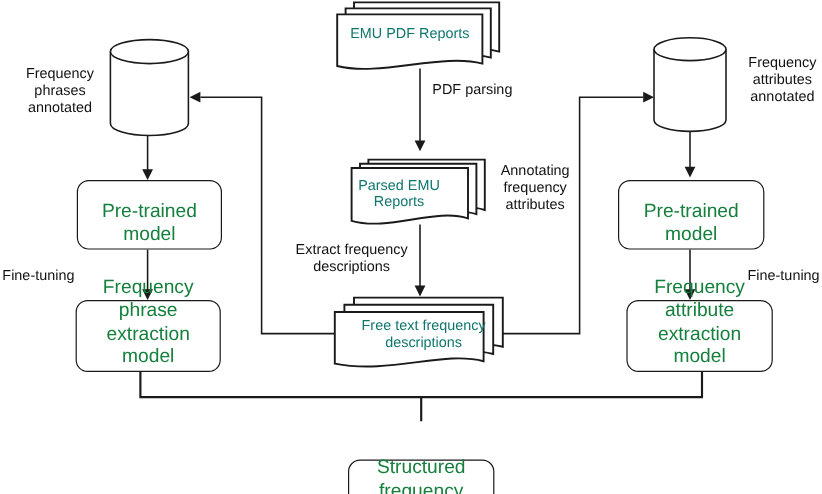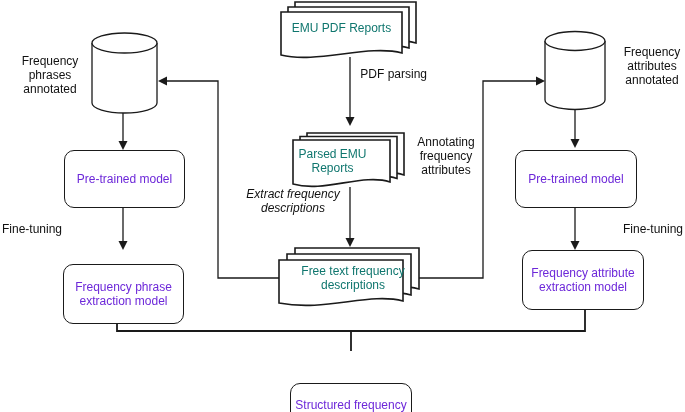--- a/index.html
+++ b/index.html
@@ -7,39 +7,39 @@
     position:relative;width:685px;height:412px;background:#ffffff;
     font-family:"Liberation Sans",sans-serif;color:#111111;overflow:hidden;
   }
   .layer{position:absolute;left:0;top:0;}
   .lbl{
     position:absolute;text-align:center;font-size:12px;line-height:1.16;
     color:#111111;white-space:normal;
   }
   .box{
     position:absolute;box-sizing:border-box;border:1.4px solid #1a1a1a;border-radius:10px;
-    background:#ffffff;display:flex;align-items:center;justify-content:center;
-    text-align:center;font-size:12px;line-height:1.2;padding:2px 3px;color:#6d28d9;
+    background:#ffffff;display:flex;align-items:flex-end;justify-content:center;
+    text-align:center;font-size:16px;line-height:1.2;padding:2px 3px;color:#15803d;
   }
   .doc-label{
     position:absolute;text-align:center;font-size:12px;line-height:1.2;color:#0f766e;
   }
   
   #lbl-freq-phrases{left:10px;top:55px;width:80px;}
   #lbl-freq-attrs{left:606px;top:46px;width:92px;}
   
   #lbl-annot-phrases{left:211px;top:92px;width:80px;}
   #lbl-annot-attrs{left:406px;top:92px;width:80px;margin-top:44px;}
   #lbl-pdf-parsing{left:355px;top:68px;width:72px;text-align:right;}
-  #lbl-extract{left:243px;top:188px;width:100px;font-style:italic;}
+  #lbl-extract{left:243px;top:202px;width:100px;}
   #lbl-finetune-left{left:1px;top:223px;width:62px;}
   #lbl-finetune-right{left:622px;top:223px;width:62px;}
   
   #box-pretrained-left{left:64px;top:150px;width:121px;height:58px;}
-  #box-phrase-model{left:63px;top:264px;width:121px;height:60px;}
+  #box-phrase-model{left:63px;top:250px;width:121px;height:60px;}
   #box-pretrained-right{left:515px;top:150px;width:122px;height:58px;}
   #box-attr-model{left:522px;top:250px;width:122px;height:60px;}
   #box-structured{left:290px;top:351px;width:122px;height:58px;margin-top:32px;}
   
   #lbl-emu{left:281px;top:21px;width:121px;}
   #lbl-parsed{left:293px;top:147px;width:79px;}
   #lbl-free{left:279px;top:264px;width:148px;}
 </style>
 </head>
 <body>

